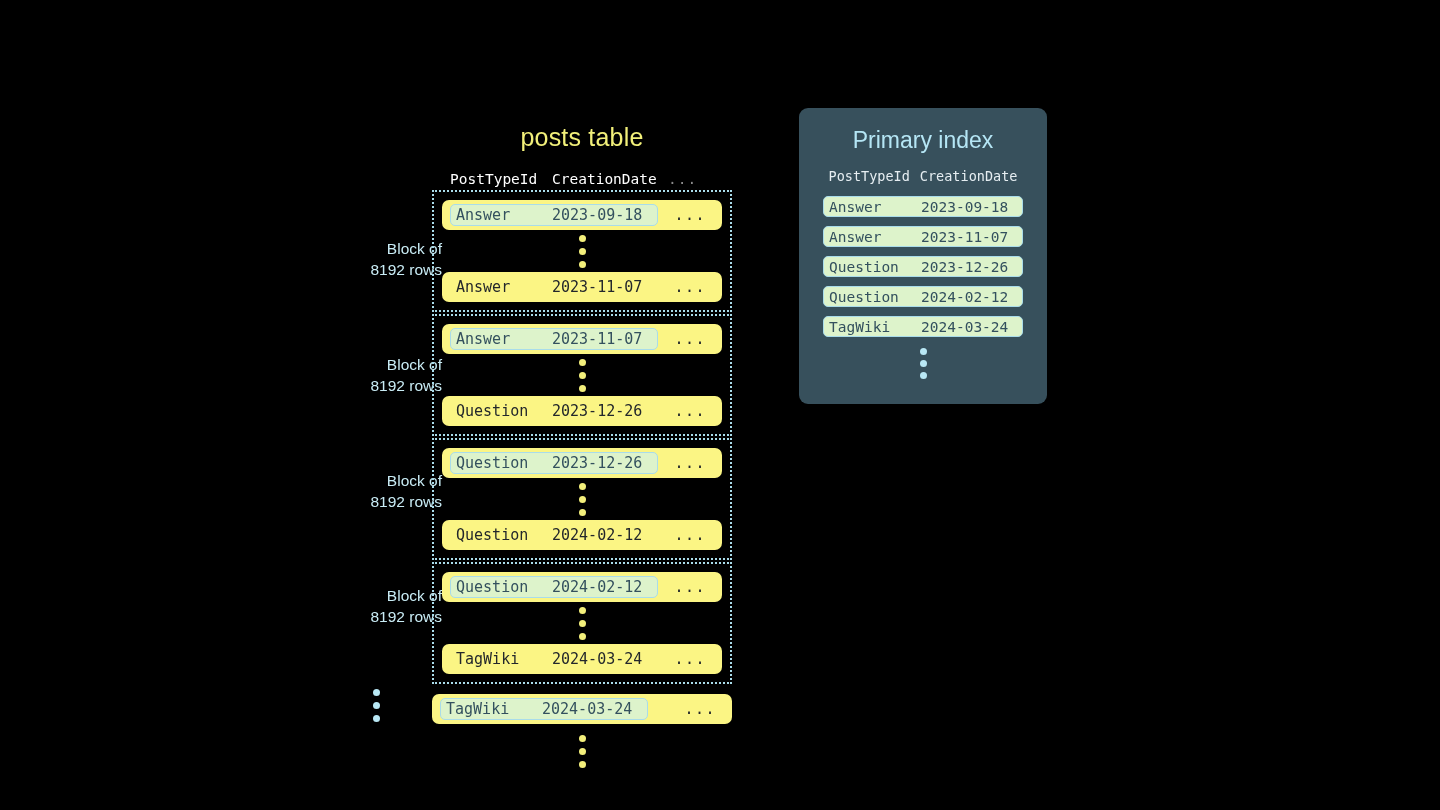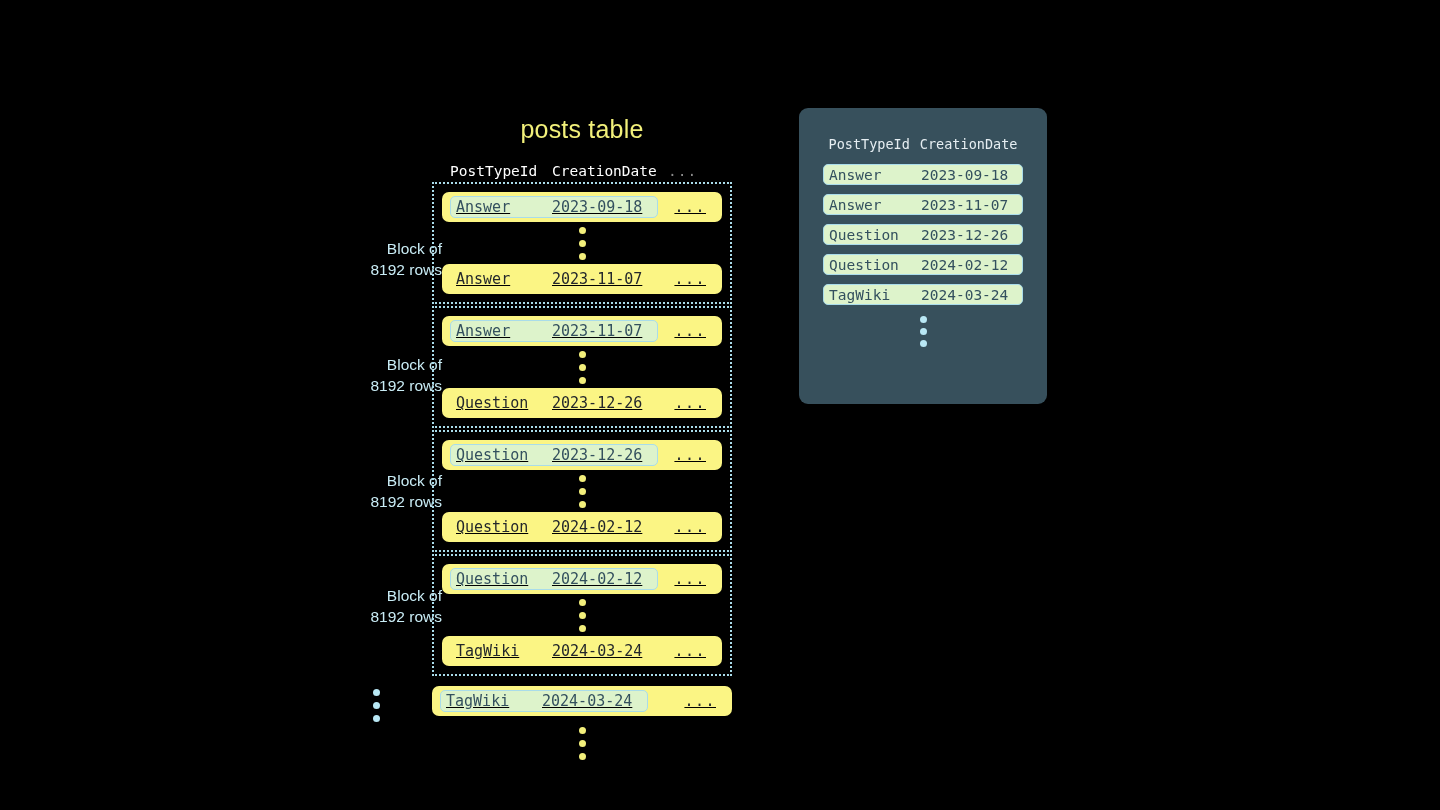--- a/index.html
+++ b/index.html
@@ -12,23 +12,22 @@
     height: 810px;
     position: relative;
     overflow: hidden;
     font-family: "Liberation Sans", sans-serif;
   }
 
   
   #posts-table {
     position: absolute;
     left: 432px;
-    top: 112px;
+    top: 120px;
     width: 300px;
-    text-decoration: underline;
   }
   #posts-title {
     text-align: center;
     color: #f2f07a;
     font-size: 25px;
     font-weight: 400;
     letter-spacing: .2px;
     height: 34px;
     line-height: 34px;
   }
@@ -315,20 +314,21 @@
 
   <div id="table-dots" class="vdots">
     <i></i>
     <i></i>
     <i></i>
   </div>
 
 </div>
 
 <div id="primary-index">
+  <div id="index-title">Primary index</div>
   <div id="index-header">
     <span>PostTypeId</span>
     <span>CreationDate</span>
   </div>
   <div id="index-rows">
     <div class="idx-row">
       <span class="i-type">Answer</span>
       <span class="i-date">2023-09-18</span>
     </div>
     <div class="idx-row">

